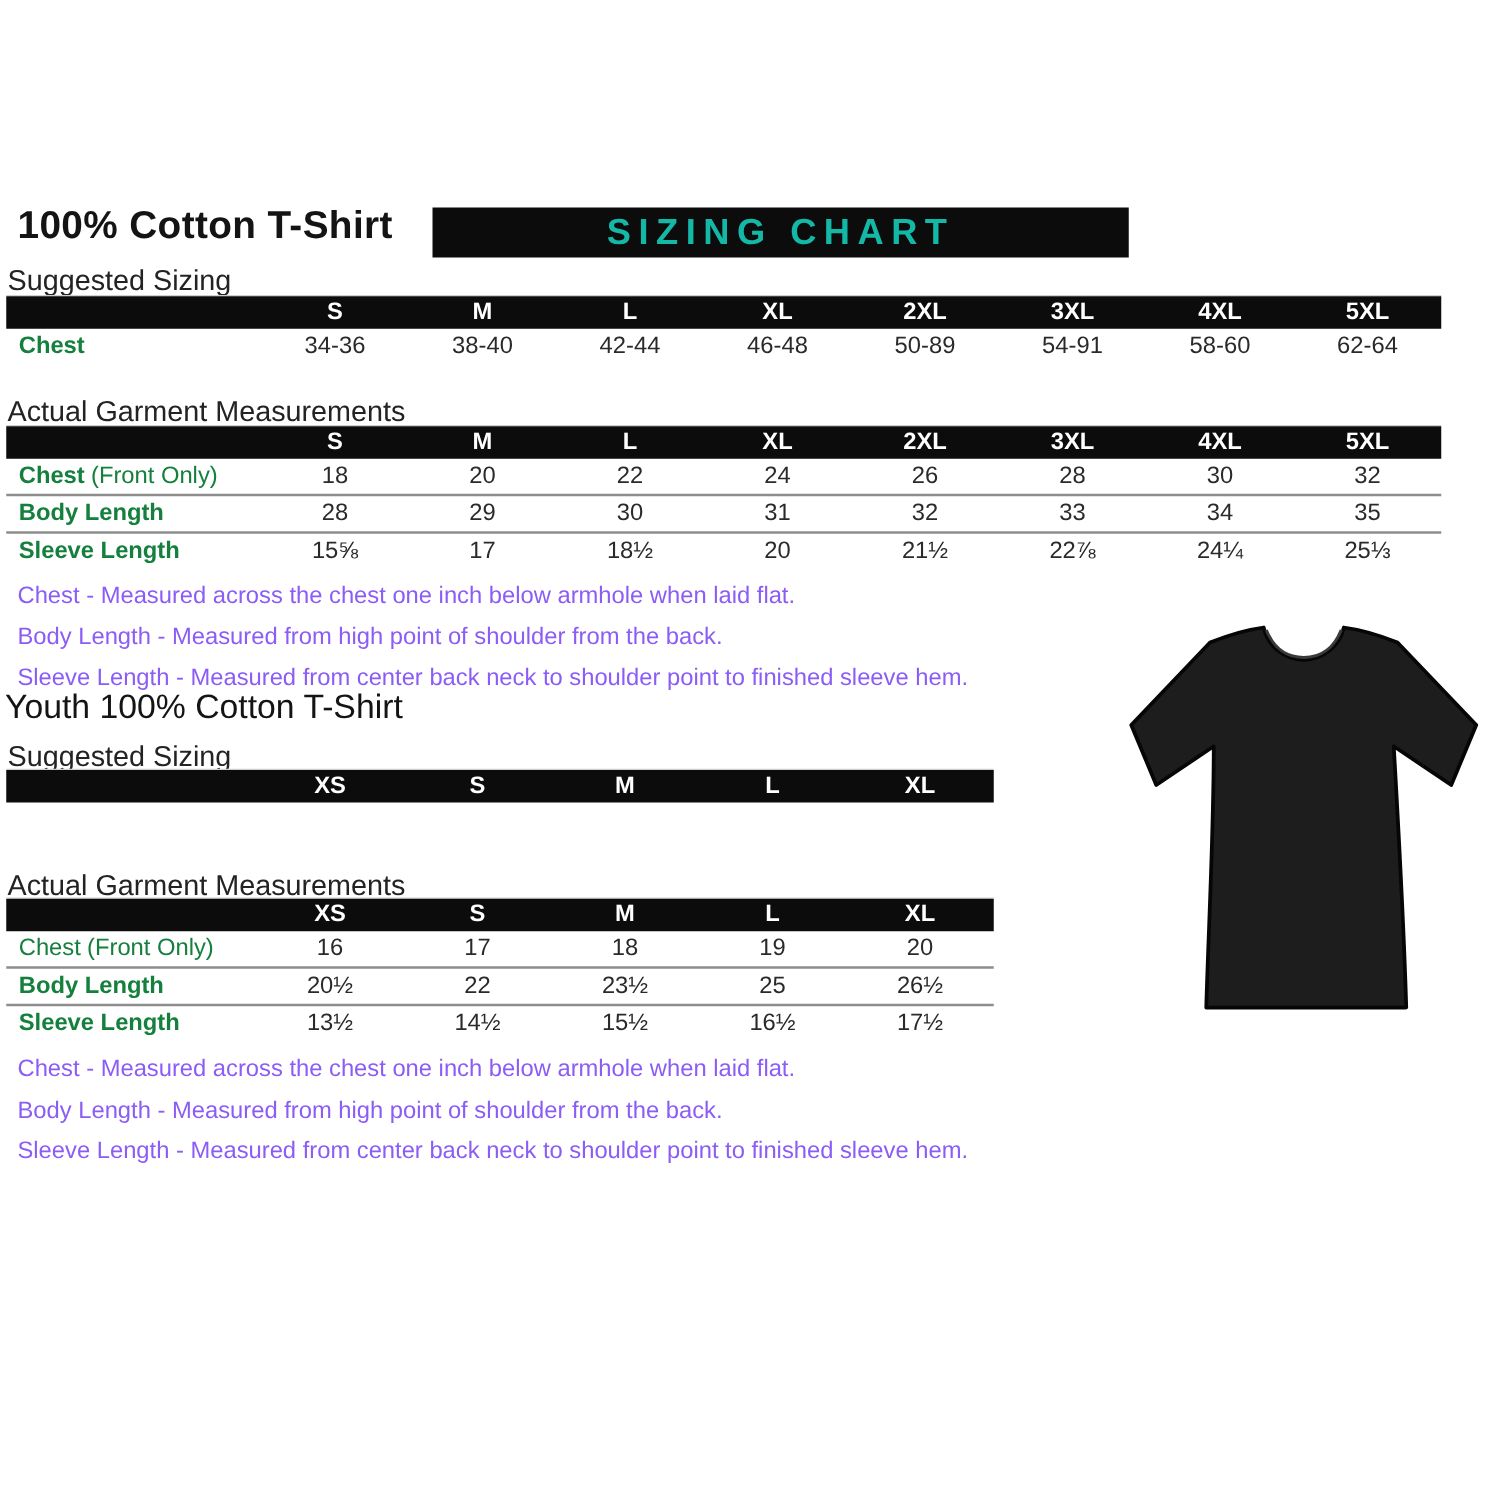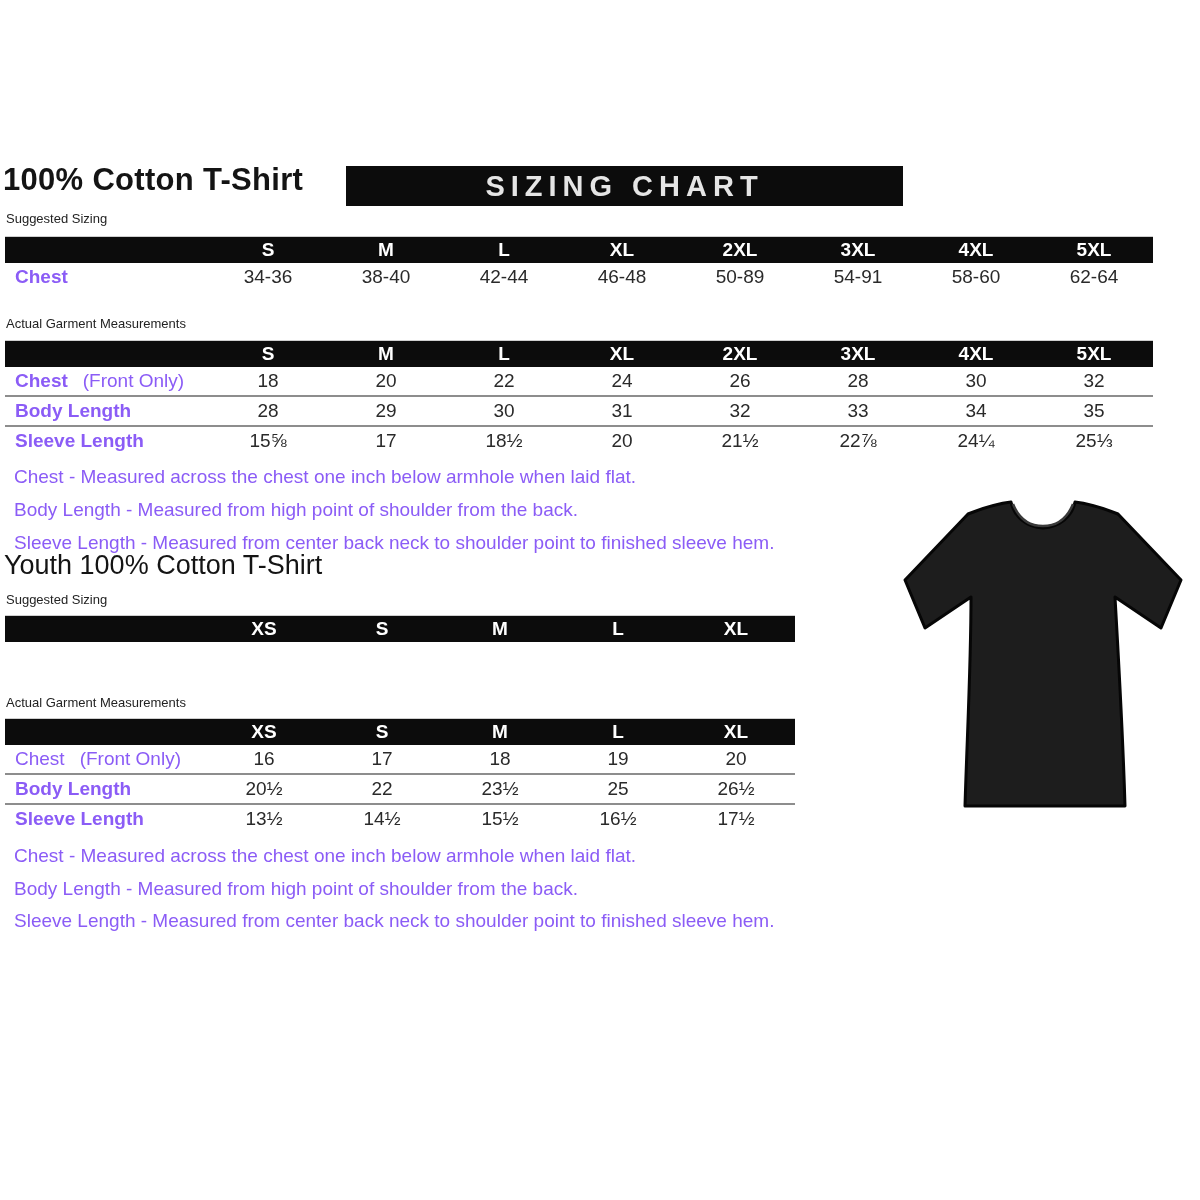--- a/index.html
+++ b/index.html
@@ -3,35 +3,35 @@
 <meta charset="utf-8">
 <style>
   * { box-sizing: border-box; }
   html,body { margin:0; padding:0; background:#fff; }
   .page {
     position:relative; width:1200px; height:1200px; background:#ffffff;
     font-family:"Liberation Sans", sans-serif; color:#1c1c1c; overflow:hidden;
   }
 
   
-  .title-adult { position:absolute; left:3px; top:162px; font-size:31px; font-weight:700; color:#141414; letter-spacing:.3px; }
+  .title-adult { position:absolute; left:14px; top:162px; font-size:31px; font-weight:700; color:#141414; letter-spacing:.3px; }
   .banner { position:absolute; left:346px; top:166px; width:557px; height:40px; background:#0c0c0c; display:flex; align-items:center; justify-content:center; }
-  .banner span { color:#e5e5e5; font-weight:700; font-size:29px; letter-spacing:6px; }
+  .banner span { color:#14b8a6; font-weight:700; font-size:29px; letter-spacing:6px; }
   .title-youth { position:absolute; left:4px; top:550px; font-size:27px; font-weight:400; color:#141414; }
-  .sublabel { position:absolute; font-size:13px; color:#232323; }
+  .sublabel { position:absolute; font-size:23px; color:#232323; }
 
   
   .tbl { position:absolute; left:5px; border-top:1px solid #cfcfcf; }
   .tbl .hd { display:flex; background:#0c0c0c; height:26px; align-items:center; }
   .tbl .hd .c { color:#fff; font-weight:700; font-size:19px; text-align:center; }
   .tbl .row { display:flex; height:28px; align-items:center; font-size:19px; color:#2a2a2a; }
   .tbl .c { flex:1 1 0; text-align:center; }
-  .tbl .lab { flex:0 0 auto; text-align:left; padding-left:10px; color:#8b5cf6; }
+  .tbl .lab { flex:0 0 auto; text-align:left; padding-left:10px; color:#15803d; }
   .tbl .lab b { font-weight:700; }
-  .tbl .lab .suffix { margin-left:15px; font-weight:400; }
+  .tbl .lab .suffix { margin-left:5px; font-weight:400; }
   .tbl .lab .reg { font-weight:400; }
   .adult-t { width:1148px; }
   .adult-t .lab { width:204px; flex-basis:204px; }
   .youth-t { width:790px; }
   .youth-t .lab { width:200px; flex-basis:200px; }
   .sep { height:2px; background:#8d8d8d; }
 
   
   .note { position:absolute; left:14px; font-size:19px; color:#8b5cf6; }
 

